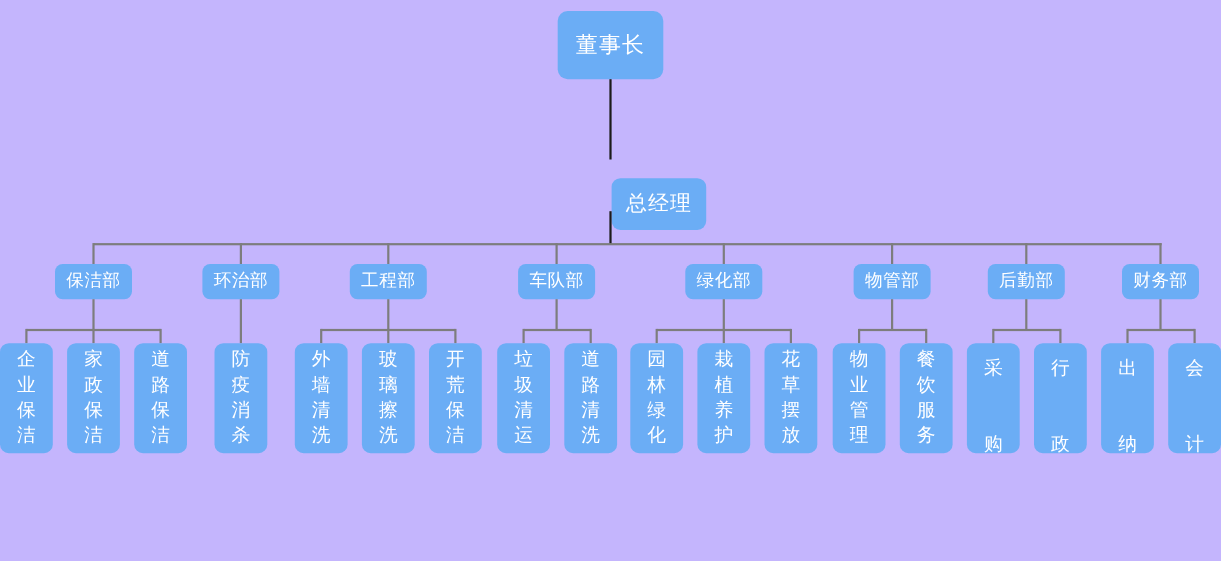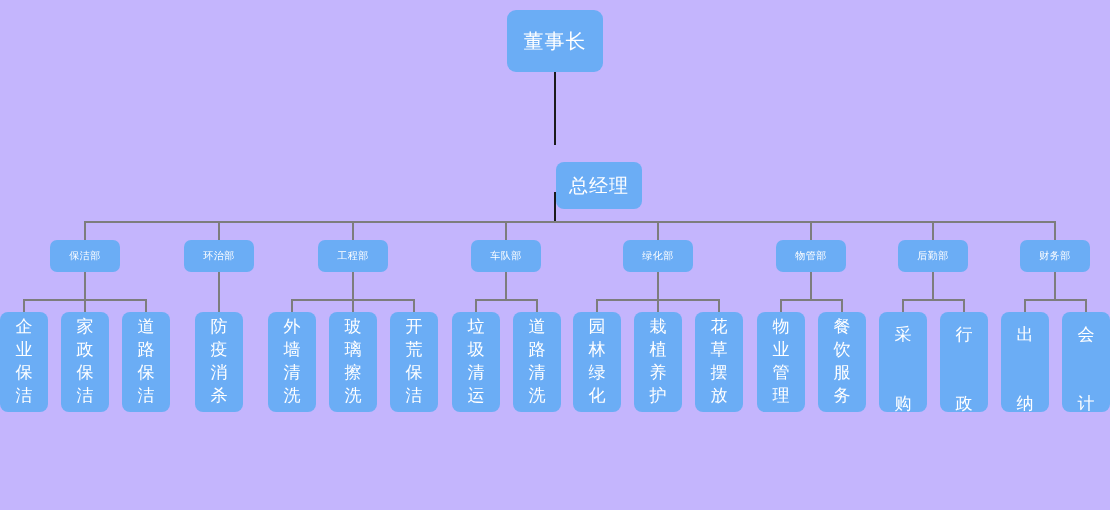--- a/index.html
+++ b/index.html
@@ -36,21 +36,21 @@
     font-size: 20px;
     letter-spacing: 1px;
     border-radius: 9px;
   }
   .node.level2 {
     font-size: 19px;
     letter-spacing: 1px;
     border-radius: 8px;
   }
   .node.dept {
-    font-size: 10px;
+    font-size: 16px;
     letter-spacing: 0.5px;
     border-radius: 7px;
     height: 32px;
   }
   .node.leaf {
     font-size: 17px;
     width: 48px;
     height: 100px;
     border-radius: 8px;
     padding: 6px 0 6px 0;

